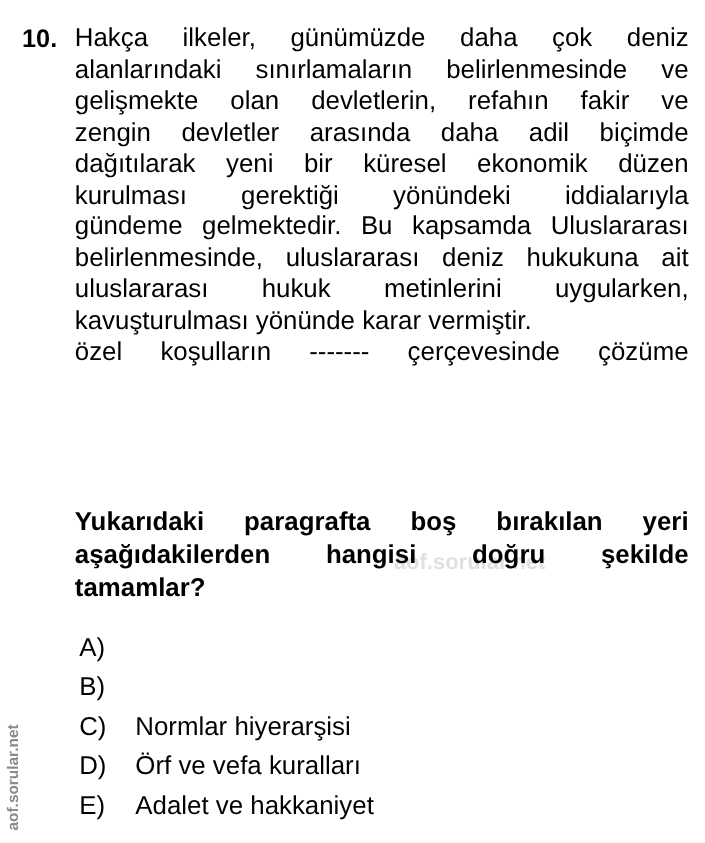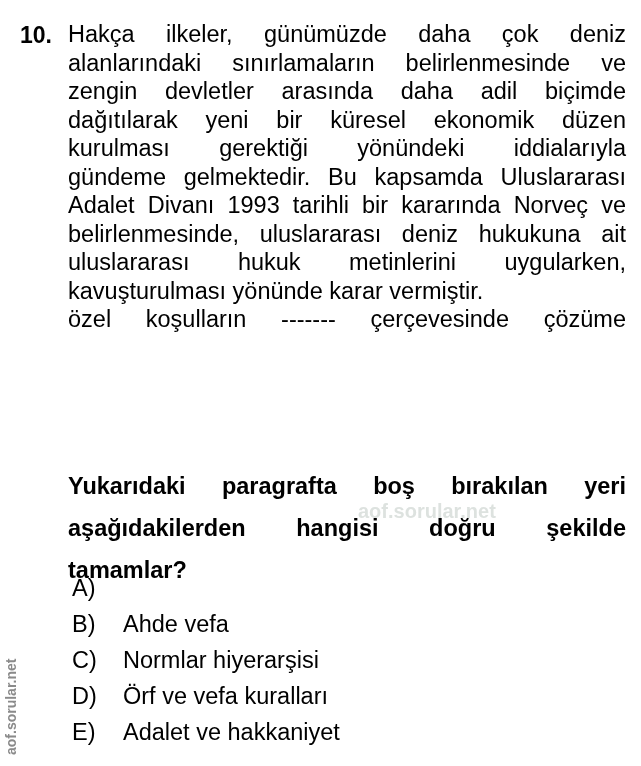--- a/index.html
+++ b/index.html
@@ -17,21 +17,21 @@
     }
     .stem .line {
       display: block; text-align: justify; text-align-last: justify;
       white-space: nowrap; height: 28.5px;
     }
     .stem .line.last { text-align-last: left; }
     .prompt {
       position: absolute; left: 68px; top: 459px; width: 558px;
       font-weight: bold; font-size: 23.5px; line-height: 30px;
     }
-    .prompt .line { display: block; text-align: justify; text-align-last: justify; white-space: nowrap; height: 30px; margin-top: 12px; }
+    .prompt .line { display: block; text-align: justify; text-align-last: justify; white-space: nowrap; height: 30px; }
     .prompt .line.last { text-align-last: left; }
     .options {
       position: absolute; left: 72px; top: 570px;
     }
     .option {
       display: flex; align-items: center; height: 36px;
       font-size: 23.5px; cursor: pointer;
     }
     .option .letter { width: 51px; }
     .watermark-center {
@@ -45,46 +45,45 @@
     }
   </style>
 </head>
 <body>
 
 <div class="qnum">10.</div>
 
 <div class="stem">
   <span class="line">Hakça ilkeler, günümüzde daha çok deniz</span>
   <span class="line">alanlarındaki sınırlamaların belirlenmesinde ve</span>
+  <span class="line">gelişmekte olan devletlerin, refahın fakir ve</span>
   <span class="line">zengin devletler arasında daha adil biçimde</span>
   <span class="line">dağıtılarak yeni bir küresel ekonomik düzen</span>
   <span class="line">kurulması gerektiği yönündeki iddialarıyla</span>
   <span class="line">gündeme gelmektedir. Bu kapsamda Uluslararası</span>
-  <span class="line">Adalet Divanı 1993 tarihli bir kararında Norveç ve</span>
   <span class="line">belirlenmesinde, uluslararası deniz hukukuna ait</span>
   <span class="line">uluslararası hukuk metinlerini uygularken,</span>
   <span class="line last">kavuşturulması yönünde karar vermiştir.</span>
   <span class="line">özel koşulların ------- çerçevesinde çözüme</span>
 </div>
 
 <div class="watermark-center">aof.sorular.net</div>
 
 <div class="prompt">
   <span class="line">Yukarıdaki paragrafta boş bırakılan yeri</span>
   <span class="line">aşağıdakilerden hangisi doğru şekilde</span>
   <span class="line last">tamamlar?</span>
 </div>
 
 <div class="options">
   <div class="option">
     <span class="letter">A)</span>
   </div>
   <div class="option">
     <span class="letter">B)</span>
-    <span>Ahde vefa</span>
   </div>
   <div class="option">
     <span class="letter">C)</span>
     <span>Normlar hiyerarşisi</span>
   </div>
   <div class="option">
     <span class="letter">D)</span>
     <span>Örf ve vefa kuralları</span>
   </div>
   <div class="option">

